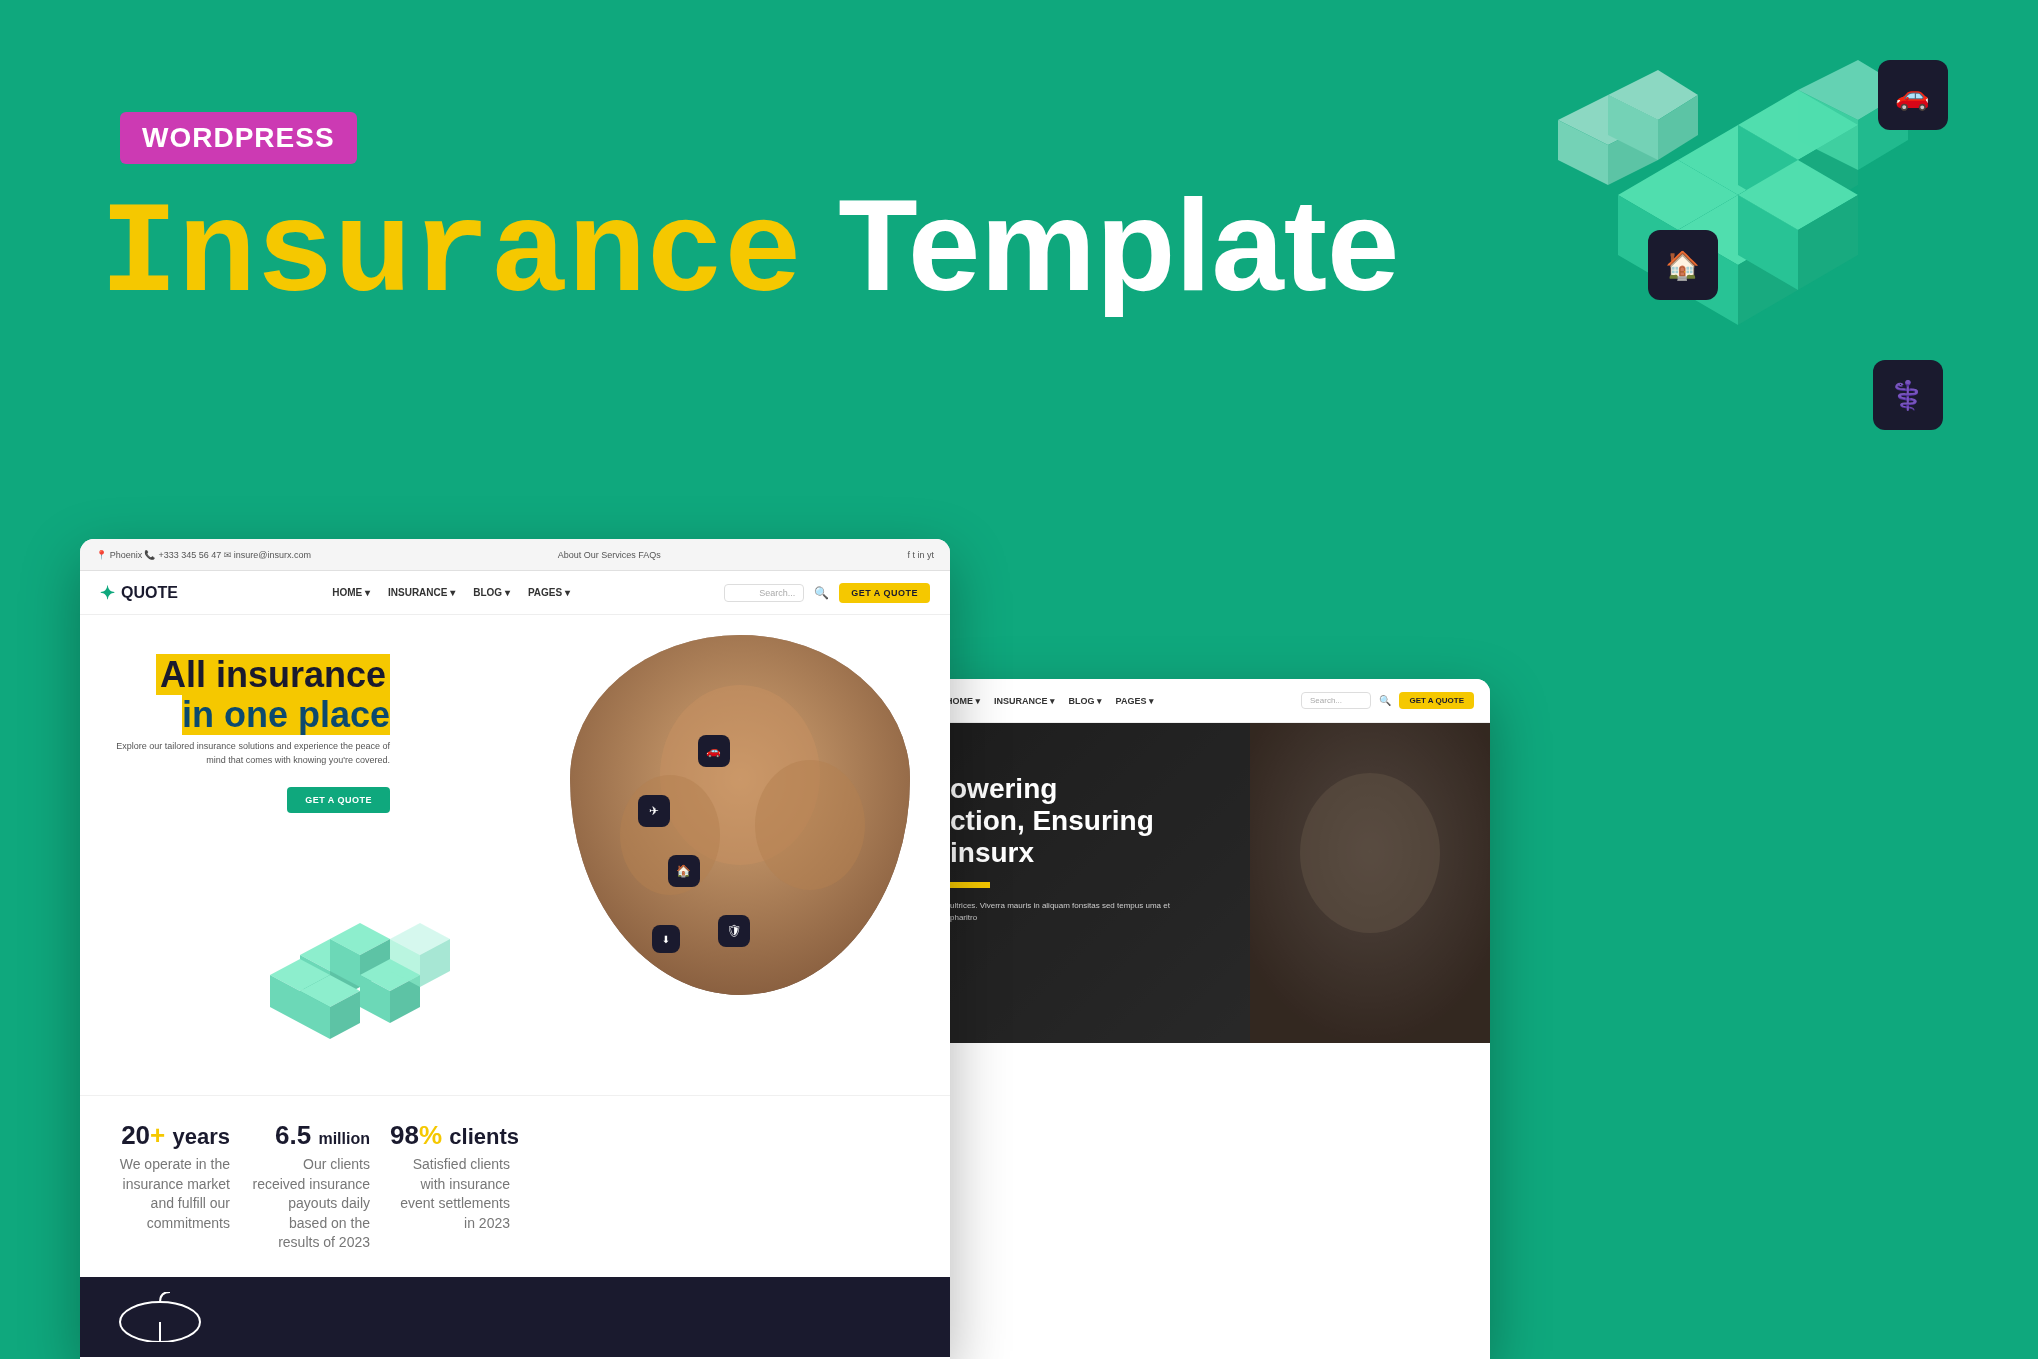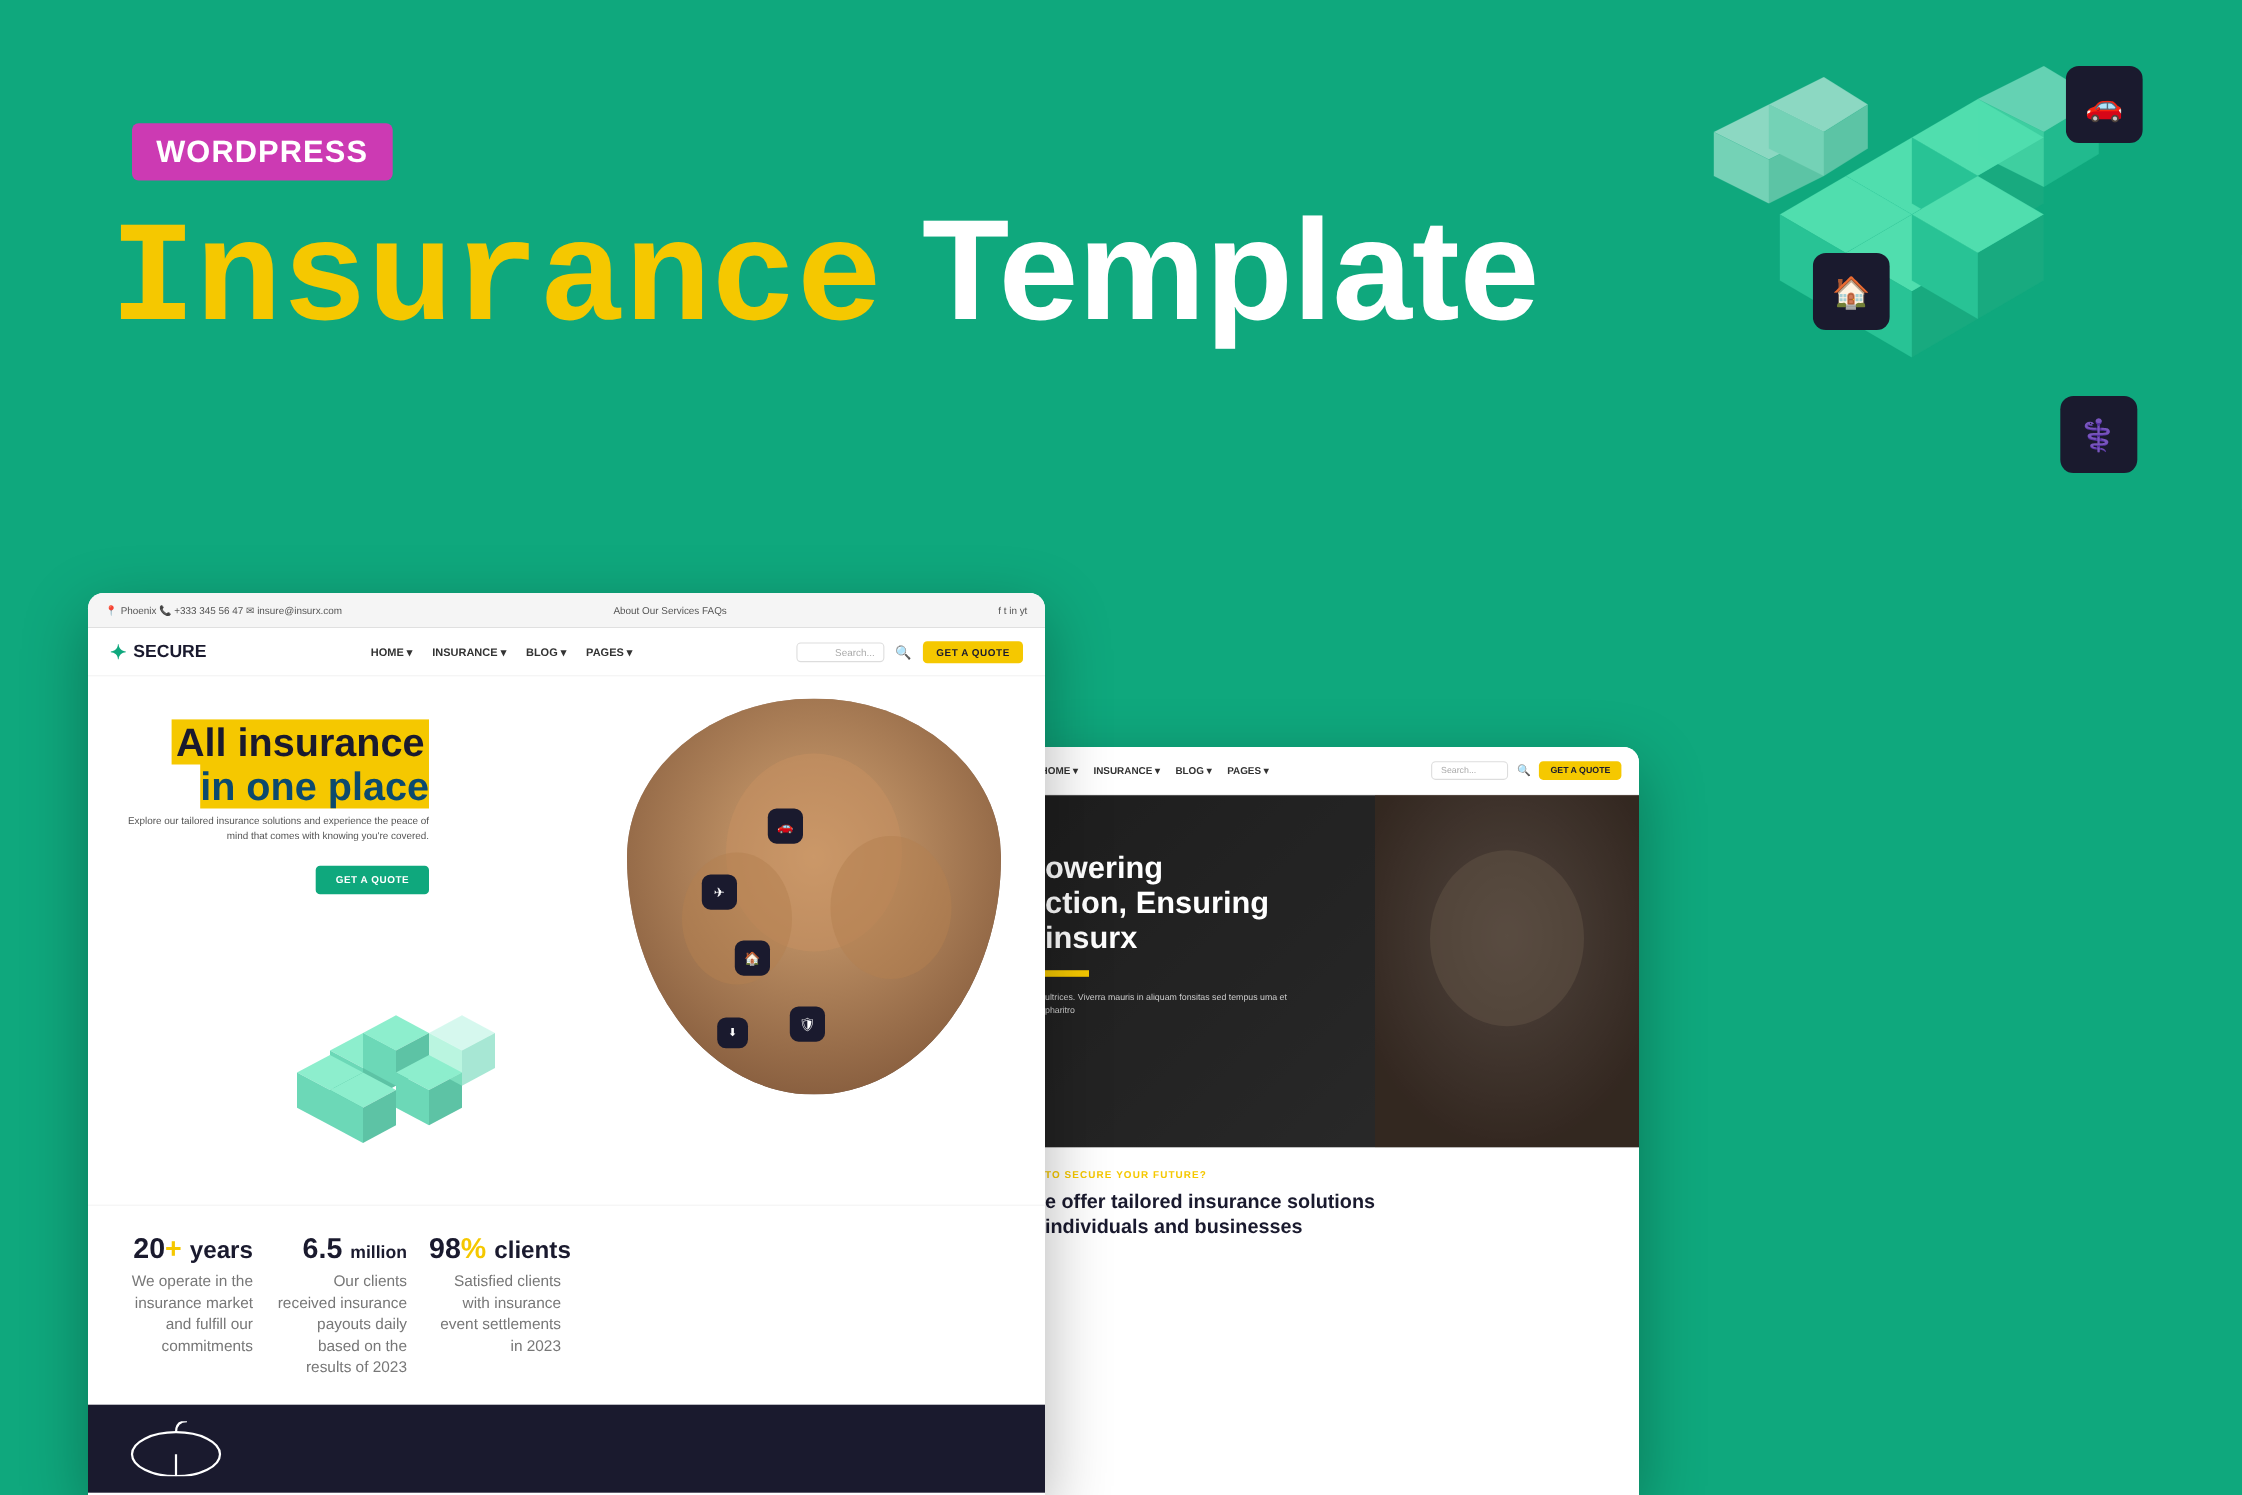--- a/index.html
+++ b/index.html
@@ -443,21 +443,21 @@
 
     <div class="top-bar">
       <span>📍 Phoenix   📞 +333 345 56 47   ✉ insure@insurx.com</span>
       <span>About   Our Services   FAQs</span>
       <span>f  t  in  yt</span>
     </div>
 
     <div class="nav-bar">
       <div class="nav-logo">
         <span class="nav-logo-icon">✦</span>
-        <span>SECURE</span>
+        <span>QUOTE</span>
       </div>
       <div class="nav-links">
         <span>HOME ▾</span>
         <span>INSURANCE ▾</span>
         <span>BLOG ▾</span>
         <span>PAGES ▾</span>
       </div>
       <div class="nav-right">
         <div class="nav-search-box">Search...</div>
         <span style="color:#ccc;font-size:12px;">🔍</span>
@@ -593,22 +593,15 @@
           <span>owering</span><br>
           <span>ction, Ensuring</span><br>
           <span>insurx</span>
         </div>
         <div class="hero-2-yellow"></div>
         <div class="hero-2-subtitle">ultrices. Viverra mauris in aliquam
 fonsitas sed tempus uma et pharitro</div>
       </div>
     </div>
 
-    <div class="section-2">
-      <div class="section-2-tag">TO SECURE YOUR FUTURE?</div>
-      <div class="section-2-title">
-        <span>e offer tailored insurance solutions</span><br>
-        <span>individuals and businesses</span>
-      </div>
-    </div>
   </div>
 
 </div>
 
 </body></html>

